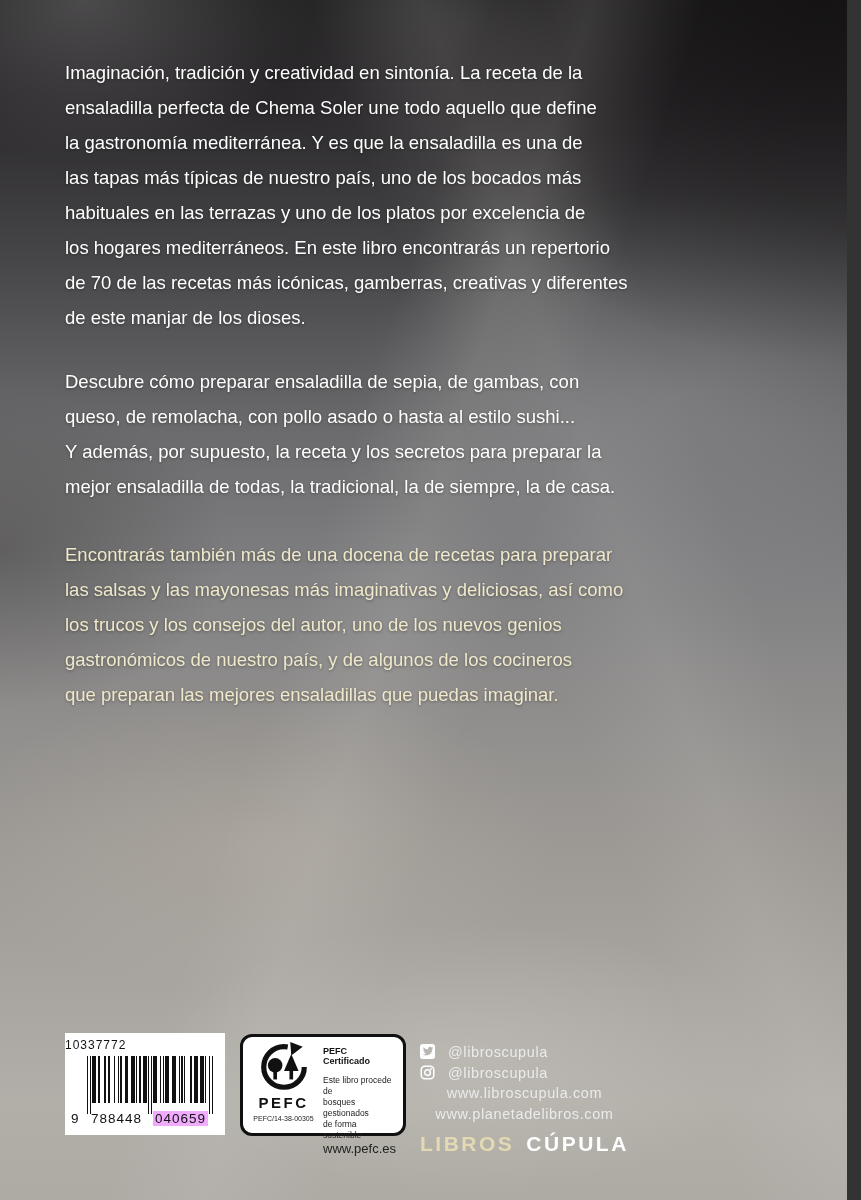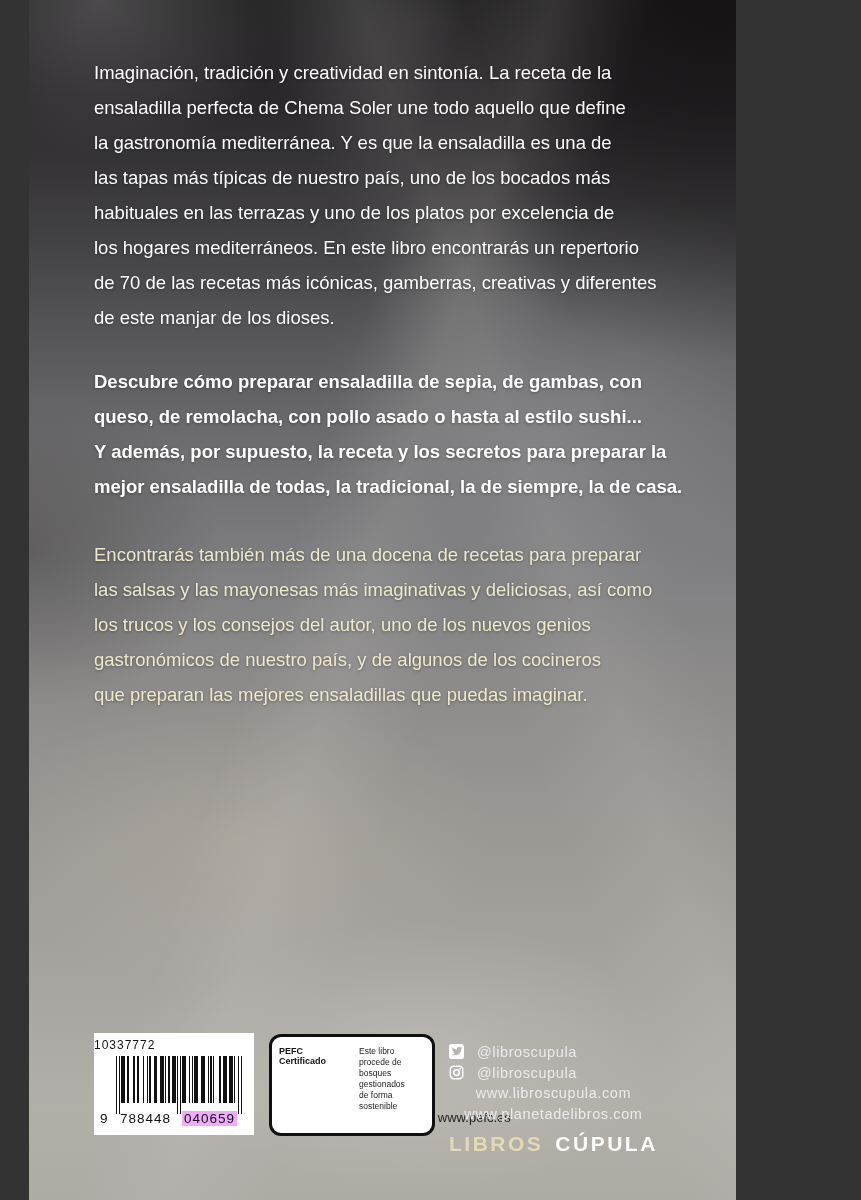--- a/index.html
+++ b/index.html
@@ -1,47 +1,46 @@
 <!DOCTYPE html>
 <html><head>
 <meta charset="utf-8">
 <style>
   html,body { margin:0; padding:0; background:#333; }
   .cover {
     position:relative;
-    width:707px; height:1200px;
+    width:847px; height:1200px;
     overflow:hidden;
     font-family:"Liberation Sans", sans-serif;
     background:
       radial-gradient(90% 55% at 97% 0%, rgba(18,16,17,0.80), rgba(18,16,17,0) 55%),
       radial-gradient(45% 22% at 10% 0%, rgba(128,126,128,0.45), rgba(128,126,128,0) 60%),
       radial-gradient(40% 20% at 55% 2%, rgba(105,103,105,0.30), rgba(105,103,105,0) 60%),
       radial-gradient(60% 26% at 80% 33%, rgba(168,167,171,0.35), rgba(168,167,171,0) 65%),
       radial-gradient(42% 20% at 0% 46%, rgba(52,48,46,0.38), rgba(52,48,46,0) 65%),
       radial-gradient(55% 20% at 30% 70%, rgba(198,188,170,0.30), rgba(198,188,170,0) 65%),
       radial-gradient(50% 16% at 55% 88%, rgba(225,222,216,0.25), rgba(225,222,216,0) 70%),
       linear-gradient(180deg, #212021 0%, #2a282a 8%, #474648 22%, #6b6a6c 36%,
         #808082 48%, #8e8c8b 58%, #9c9995 70%, #a8a5a0 82%, #b2afa9 92%, #aeaba5 100%);
-    margin-left: 29px;
   }
   .cover::before {
     content:""; position:absolute; inset:0; pointer-events:none;
     background:
       linear-gradient(108deg, transparent 40%, rgba(216,214,210,0.13) 48%, transparent 57%),
       linear-gradient(70deg, transparent 58%, rgba(220,218,214,0.10) 67%, transparent 76%);
   }
   .para {
     position:absolute; left:65px; width:680px;
     white-space:pre-line;
     font-size:18.5px; line-height:35px;
     color:#ffffff;
     text-shadow:0 1px 3px rgba(0,0,0,0.35);
   }
   .p1 { top:55px; }
-  .p2 { top:364px;font-weight:bold; }
+  .p2 { top:364px; }
   .p3 { top:537px; color:#efe8cb; }
 
   
   .barcode-box {
     position:absolute; left:65px; top:1033px;
     width:160px; height:102px; background:#ffffff;
   }
   .bc-top {
     position:absolute; top:5px; left:0; right:0; 
     font-size:12px; letter-spacing:1px; color:#111;
@@ -56,21 +55,21 @@
   .pefc-box {
     position:absolute; left:240px; top:1034px;
     width:166px; height:102px; box-sizing:border-box;
     background:#ffffff; border:3px solid #101010; border-radius:12px;
     display:flex; gap:6px; padding:5px 7px;
   }
   .pefc-left { width:72px; display:flex; flex-direction:column; align-items:center; }
   .pefc-emblem { width:52px; height:52px; }
   .pefc-word { font-weight:bold; font-size:15px; letter-spacing:2.5px; color:#111; }
   .pefc-code { font-size:7px; color:#222; margin-top:4px; white-space:nowrap; }
-  .pefc-right { flex:1; display:flex; flex-direction:row; color:#222; padding-top:4px;gap:33px; }
+  .pefc-right { flex:1; display:flex; flex-direction:column; color:#222; padding-top:4px; }
   .pefc-title { font-weight:bold; font-size:9px; color:#111; margin-bottom:9px; }
   .pefc-desc { font-size:8.5px; line-height:11px; white-space:pre-line; }
   .pefc-url { font-size:13px; margin-top:auto; padding-bottom:3px; }
 
   
   .social { position:absolute; left:420px; top:1041px; color:#ebebeb; }
   .social-row {
     display:flex; align-items:center; gap:13px; height:21px;
     font-size:14.5px; letter-spacing:0.6px;
   }
@@ -158,20 +157,32 @@
         <rect x="89" y="0" width="1.05" height="52"></rect>
         <rect x="92" y="0" width="1.05" height="64"></rect>
         <rect x="94" y="0" width="1.05" height="64"></rect>
       </svg>
     <span class="bc-digit bc-prefix">9</span>
     <span class="bc-digit bc-g1">788448</span>
     <span class="bc-digit bc-g2">040659</span>
   </div>
 
   <div class="pefc-box">
+    <div class="pefc-left">
+      <svg class="pefc-emblem" viewBox="0 0 100 100">
+        <circle cx="50" cy="48" r="39" fill="none" stroke="#111" stroke-width="10" stroke-dasharray="190 55" stroke-linecap="butt"></circle>
+        <polygon points="62,0 86,9 64,26" fill="#111"></polygon>
+        <circle cx="33" cy="45" r="14" fill="#111"></circle>
+        <rect x="29.5" y="54" width="7" height="18" fill="#111"></rect>
+        <path d="M64 23 L78 56 L50 56 Z" fill="#111"></path>
+        <rect x="60.5" y="54" width="7" height="18" fill="#111"></rect>
+      </svg>
+      <div class="pefc-word">PEFC</div>
+      <div class="pefc-code">PEFC/14-38-00305</div>
+    </div>
     <div class="pefc-right">
       <div class="pefc-title">PEFC Certificado</div>
       <div class="pefc-desc">Este libro procede de
 bosques gestionados
 de forma sostenible</div>
       <div class="pefc-url">www.pefc.es</div>
     </div>
   </div>
 
   <div class="social">

